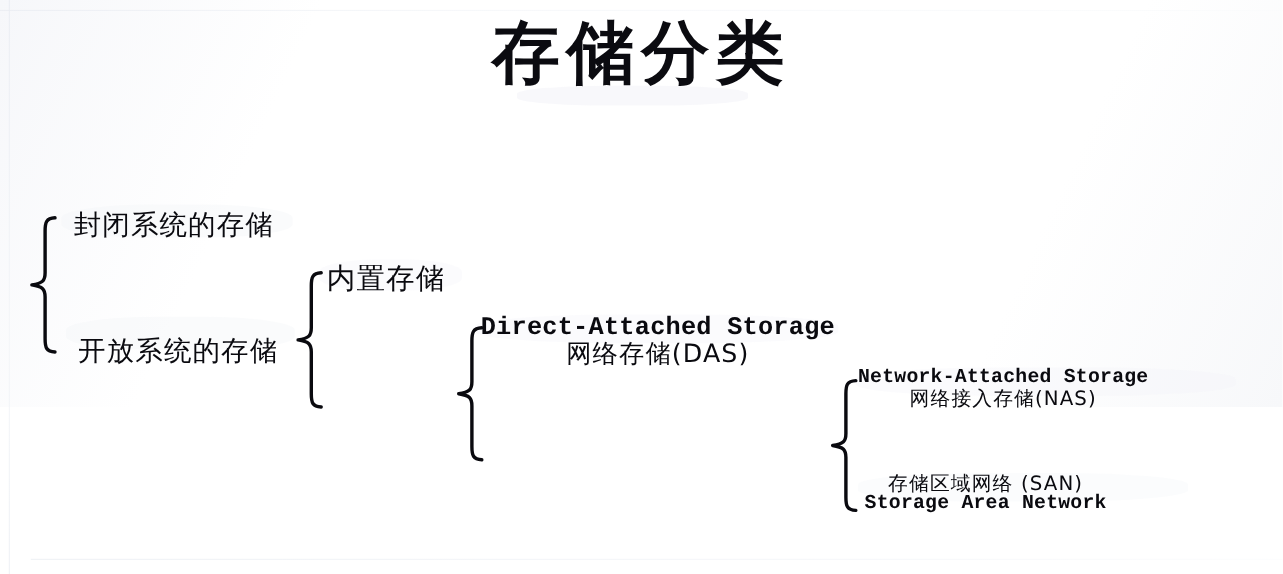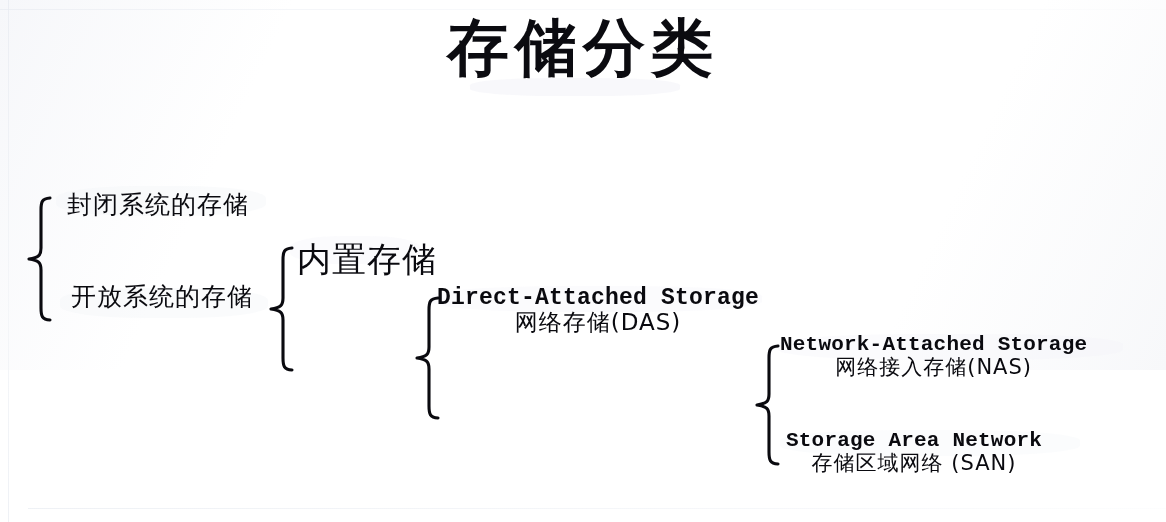--- a/index.html
+++ b/index.html
@@ -82,24 +82,24 @@
   }
   .en {
     font-family: Liberation Mono, monospace;
     font-weight: 800;
     letter-spacing: 0.2px;
   }
 
   
   .lvl1 { font-size: 25px; }
   
-  .lvl2 { font-size: 34px; }
+  .lvl2 { font-size: 26px; }
   
   .lvl3 { font-size: 23px; text-align: center; }
-  .lvl4 { font-size: 21px; text-align: center; }
+  .lvl4 { font-size: 18px; text-align: center; }
 
   
   .brace {
     position: absolute;
     overflow: visible;
   }
   .brace svg { display: block; overflow: visible; }
   .brace path {
     fill: none;
     stroke: #0a0a0f;
@@ -129,21 +129,21 @@
   <div class="brace" style="left:26px; top:196px; width:26px; height:126px;">
     <svg width="26" height="126" viewBox="0 0 26 126" aria-hidden="true">
       <path d="M24 2 C16 2.5 15 6 15 14 L15 52 C15 59 13 61.5 3 63 C13 64.5 15 67 15 74 L15 112 C15 120 16 123.5 24 124" stroke-width="3.1"></path>
     </svg>
   </div>
 
   <div class="node lvl1 cn" style="left:67px; top:192px;">
     <span class="ln">封闭系统的存储</span>
   </div>
 
-  <div class="node lvl1 cn" style="left:71px; top:284px;">
+  <div class="node lvl1 cn" style="left:71px; top:306px;">
     <span class="ln">开放系统的存储</span>
   </div>
 
   <div class="brace" style="left:268px; top:246px; width:26px; height:126px;">
     <svg width="26" height="126" viewBox="0 0 26 126" aria-hidden="true">
       <path d="M24 2 C16 2.5 15 6 15 14 L15 52 C15 59 13 61.5 3 63 C13 64.5 15 67 15 74 L15 112 C15 120 16 123.5 24 124" stroke-width="3.1"></path>
     </svg>
   </div>
 
   <div class="node lvl2 cn" style="left:297px; top:241px;">
@@ -168,17 +168,17 @@
       <path d="M24 2 C16 2.5 15 6 15 14 L15 50 C15 57 13 59.5 3 61 C13 62.5 15 65 15 72 L15 108 C15 116 16 119.5 24 120" stroke-width="3.1"></path>
     </svg>
   </div>
 
   <div class="node lvl4" style="left: 780px; top: 334px; text-align: center;">
     <span class="ln en">Network-Attached Storage</span>
     <span class="ln cn">网络接入存储(NAS)</span>
   </div>
 
   <div class="node lvl4" style="left: 786px; top: 430px; text-align: center;">
+    <span class="ln cn">存储区域网络 (SAN)</span>
     <span class="ln en">Storage Area Network</span>
-    <span class="ln cn">存储区域网络 (SAN)</span>
   </div>
 
 </div>
 
 </body></html>

